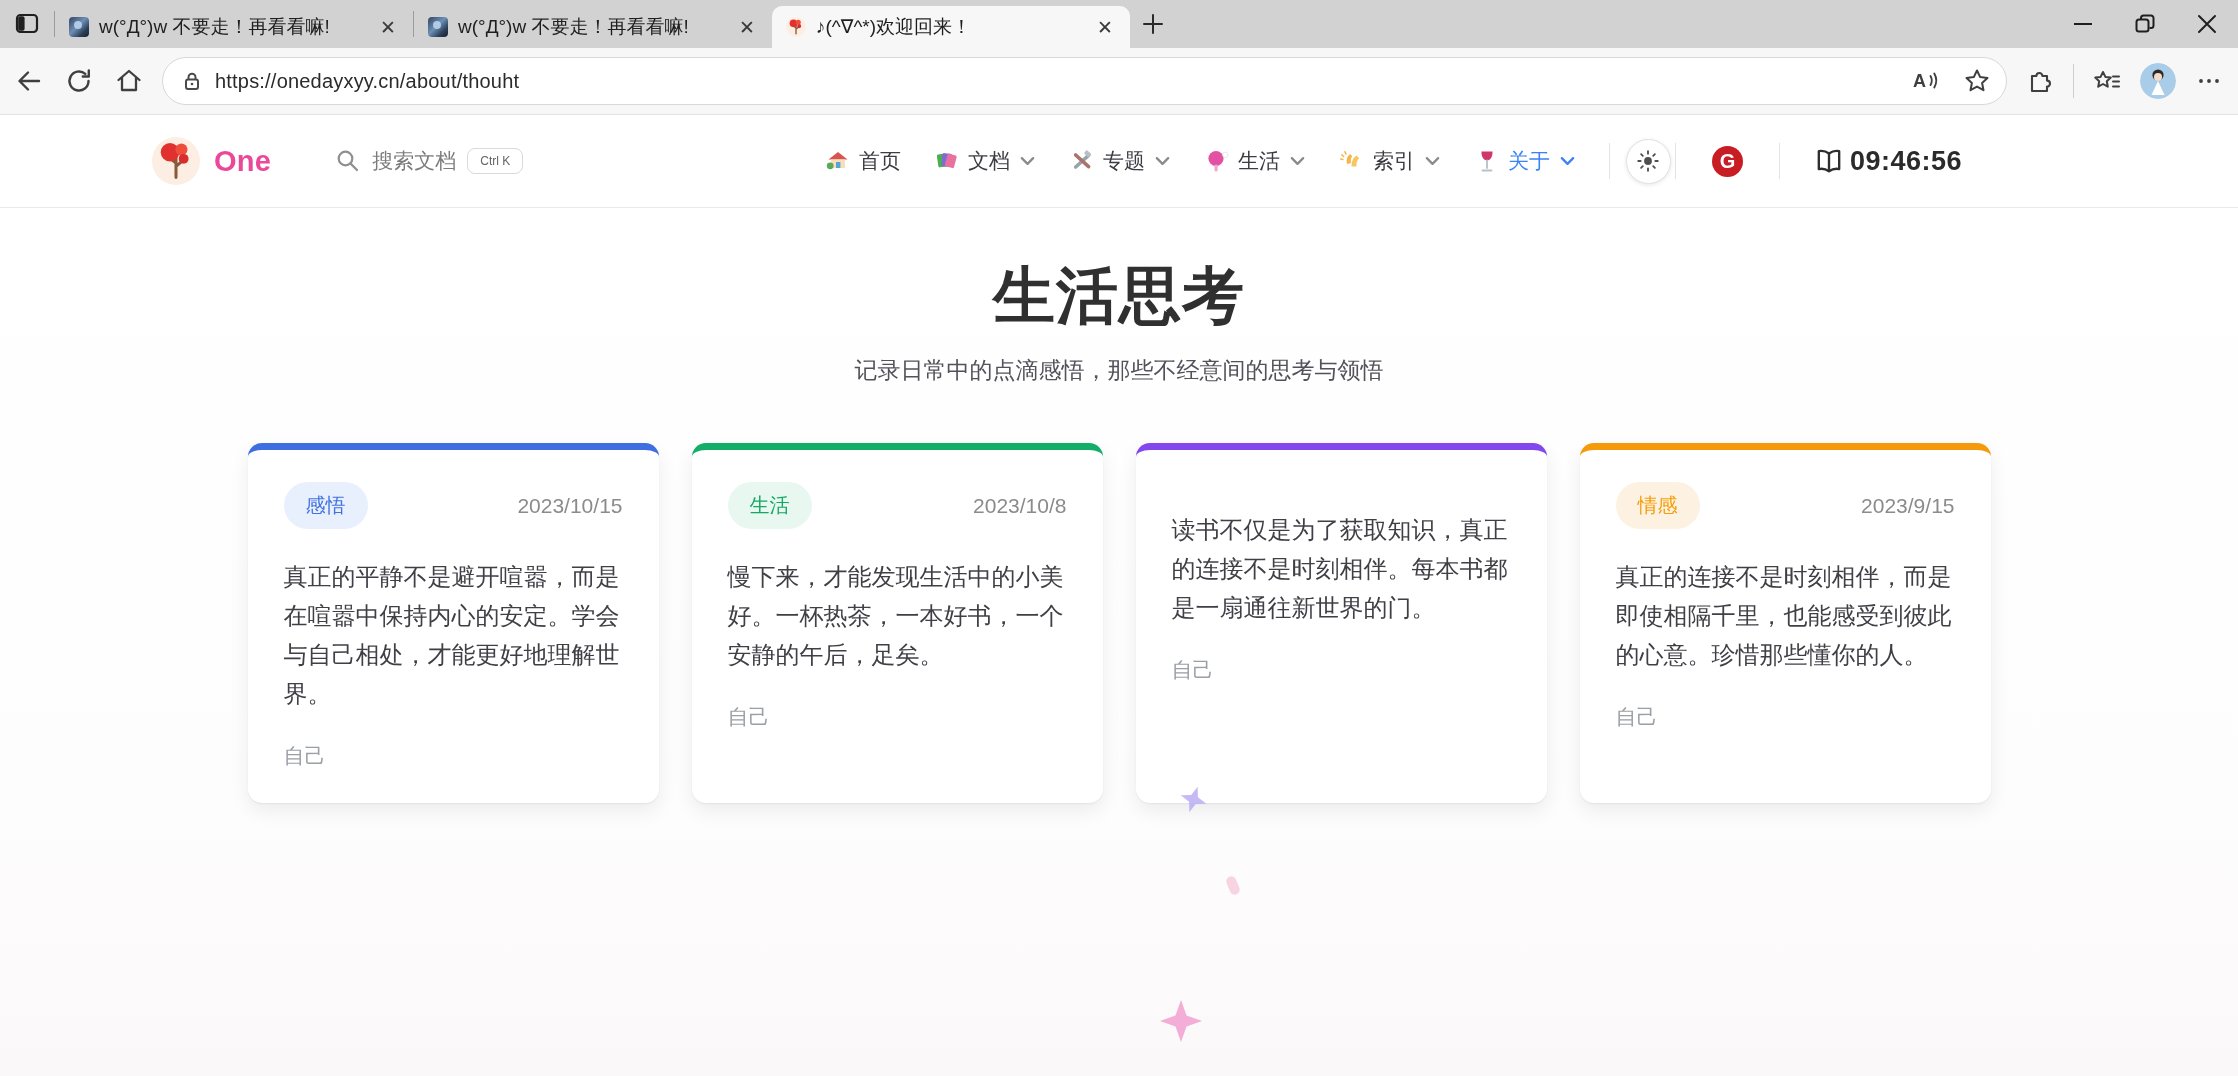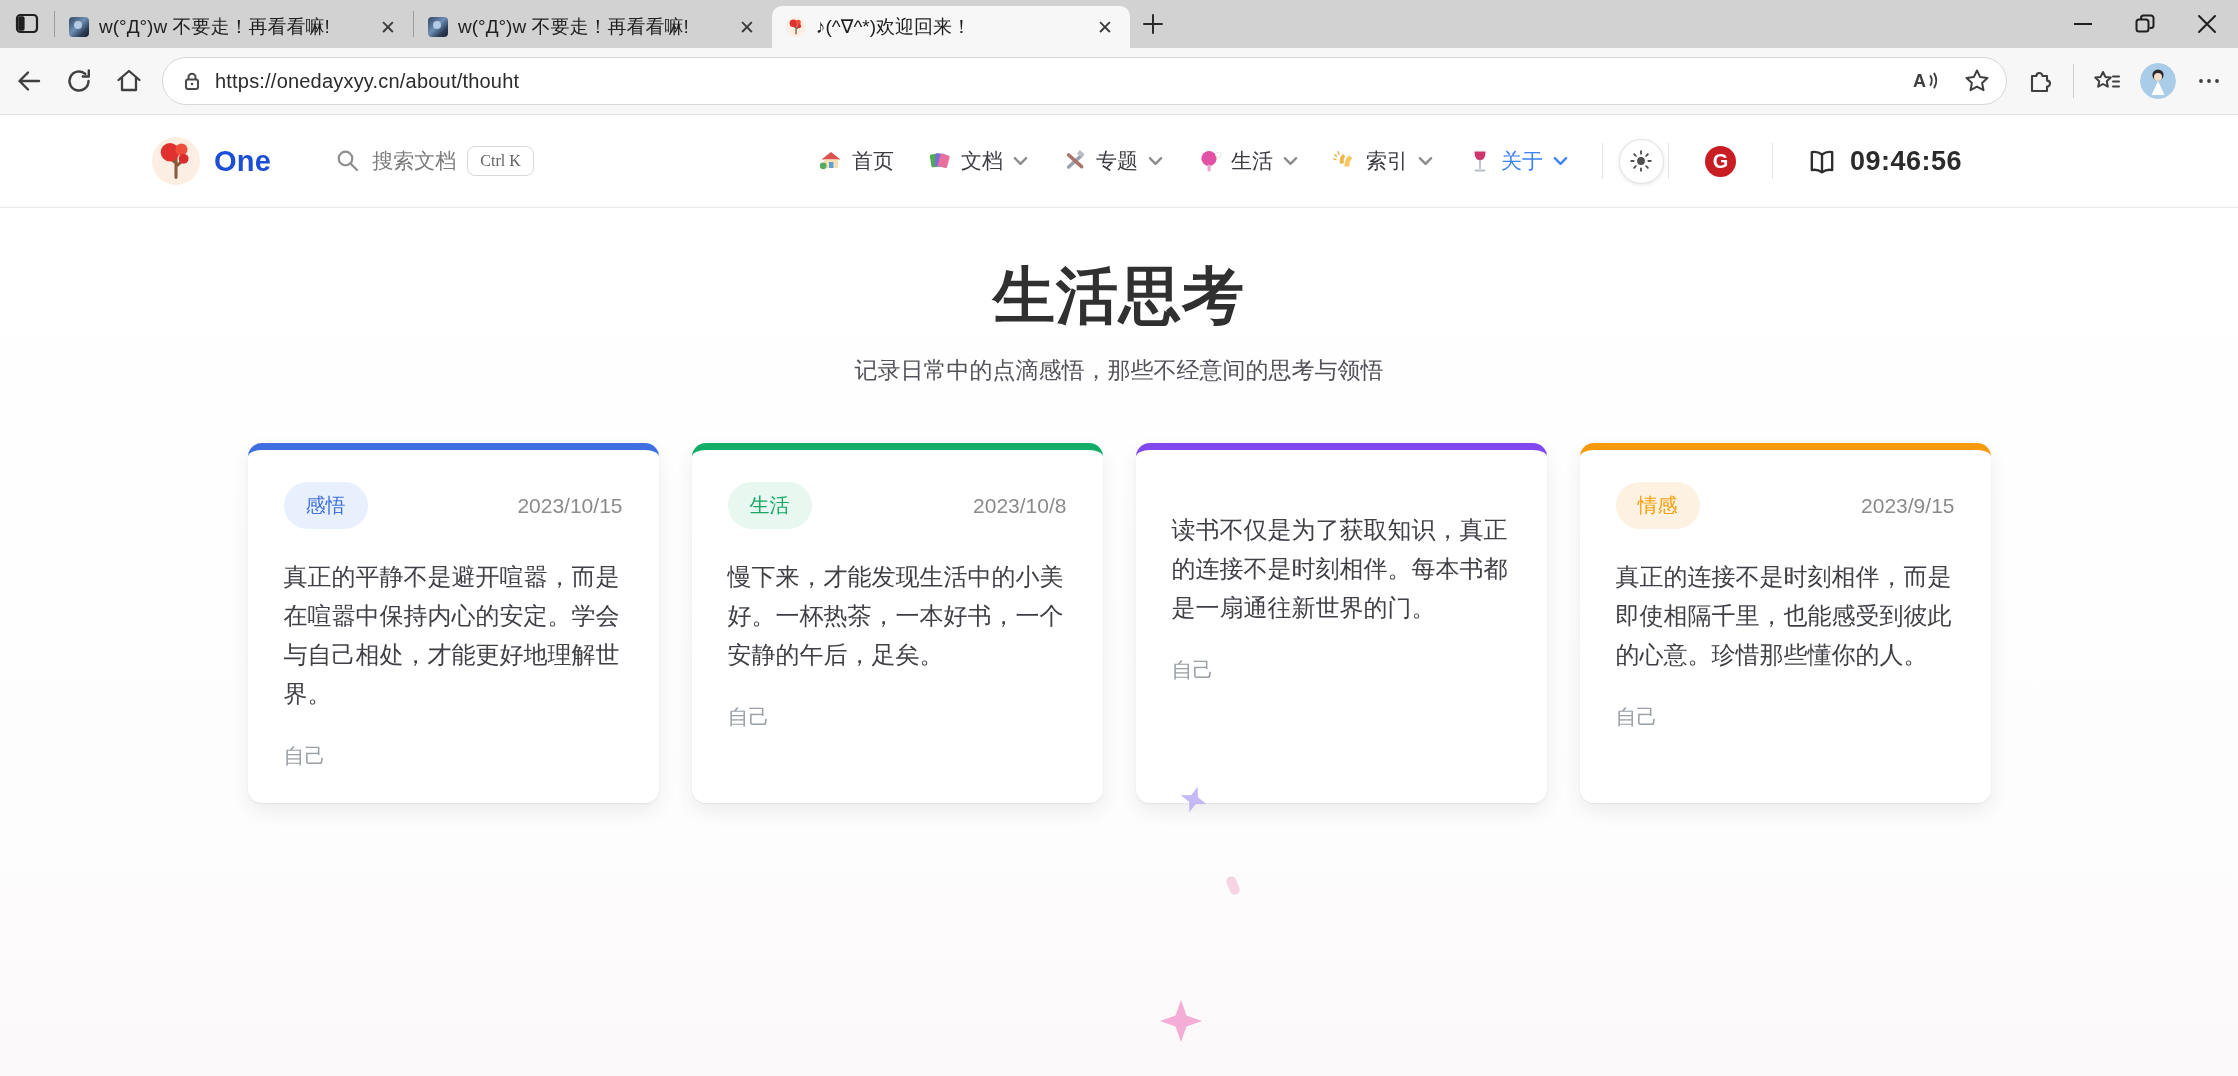--- a/index.html
+++ b/index.html
@@ -27,32 +27,32 @@
   .tool-btn { width:50px; height:50px; border-radius:8px; display:flex; align-items:center; justify-content:center; flex:0 0 auto; }
   .addressbar { flex:1; height:48px; background:#fff; border:1px solid #d8d8d8; border-radius:24px; display:flex; align-items:center; gap:10px; padding:0 8px 0 16px; margin:0 8px; }
   .url-text { flex:1; font-size:20px; color:#2b2b2b; letter-spacing:.2px; }
   .addr-btn { width:42px; height:42px; border-radius:8px; display:flex; align-items:center; justify-content:center; }
   .tb-divider { width:1px; height:34px; background:#cfcfcf; margin:0 8px; flex:0 0 auto; }
   .avatar-btn { width:36px; height:36px; border-radius:50%; overflow:hidden; margin:0 8px; flex:0 0 auto; }
 
   
   .site-header { height:93px; background:#fff; border-bottom:1px solid #e9e9e9; display:flex; align-items:center; padding:0 276px 0 152px; }
   .logo { display:flex; align-items:center; }
-  .logo-text { font-size:29px; font-weight:700; color:#1d4ed8; margin-left:14px; letter-spacing:.3px; }
+  .logo-text { font-size:29px; font-weight:700; color:#ec4899; margin-left:14px; letter-spacing:.3px; }
   .search { display:flex; align-items:center; gap:11px; margin-left:64px; cursor:pointer; }
   .search-label { font-size:21px; color:#7c7c7c; }
-  .kbd { border:1px solid #d9d9d9; border-radius:8px; padding:5px 12px; font-size:16px; color:#636363; background:#fff;font-family:Liberation Serif, serif; }
+  .kbd { border:1px solid #d9d9d9; border-radius:8px; padding:5px 12px; font-size:12px; color:#636363; background:#fff; }
   .nav { margin-left:auto; display:flex; align-items:center; }
   .nav-item { display:flex; align-items:center; gap:9px; font-size:21px; color:#3c3c43; padding:0 17px; white-space:nowrap; cursor:pointer; }
   .nav-item .nav-label { font-weight:500; }
   .nav-item.active { color:#3b82f6; }
   .hdr-divider { width:1px; height:36px; background:#e3e3e3; margin:0 16px; }
   .theme-btn { width:45px; height:45px; border-radius:50%; border:1px solid #e2e2e2; background:#fff; box-shadow:0 1px 4px rgba(0,0,0,.10); display:flex; align-items:center; justify-content:center; }
   .gitee-btn { width:31px; height:31px; border-radius:50%; background:#c71d23; color:#fff; display:flex; align-items:center; justify-content:center; font-weight:700; font-size:20px; margin:0 20px; font-family:"Liberation Sans",sans-serif; }
-  .clock { display:flex; align-items:flex-end; gap:13px; margin-left:18px; }
+  .clock { display:flex; align-items:center; gap:6px; margin-left:18px; }
   .clock-time { font-size:27px; font-weight:700; color:#2b2b2b; letter-spacing:.5px; }
 
   
   .page { position:relative; height:868px; background:linear-gradient(180deg,#ffffff 0%,#fefdfd 70%,#fbf8f9 100%); overflow:hidden; }
   .hero { text-align:center; padding-top:46px; }
   .hero-title { font-size:62px; font-weight:700; color:#303030; letter-spacing:1px; }
   .hero-sub { margin-top:17px; font-size:23px; color:#52525b; }
 
   .cards { display:flex; justify-content:center; gap:33px; margin-top:57px;align-items:center; }
   .card { width:411px; height:360px; background:#fff; border-radius:14px; border-top:7px solid #ccc;

